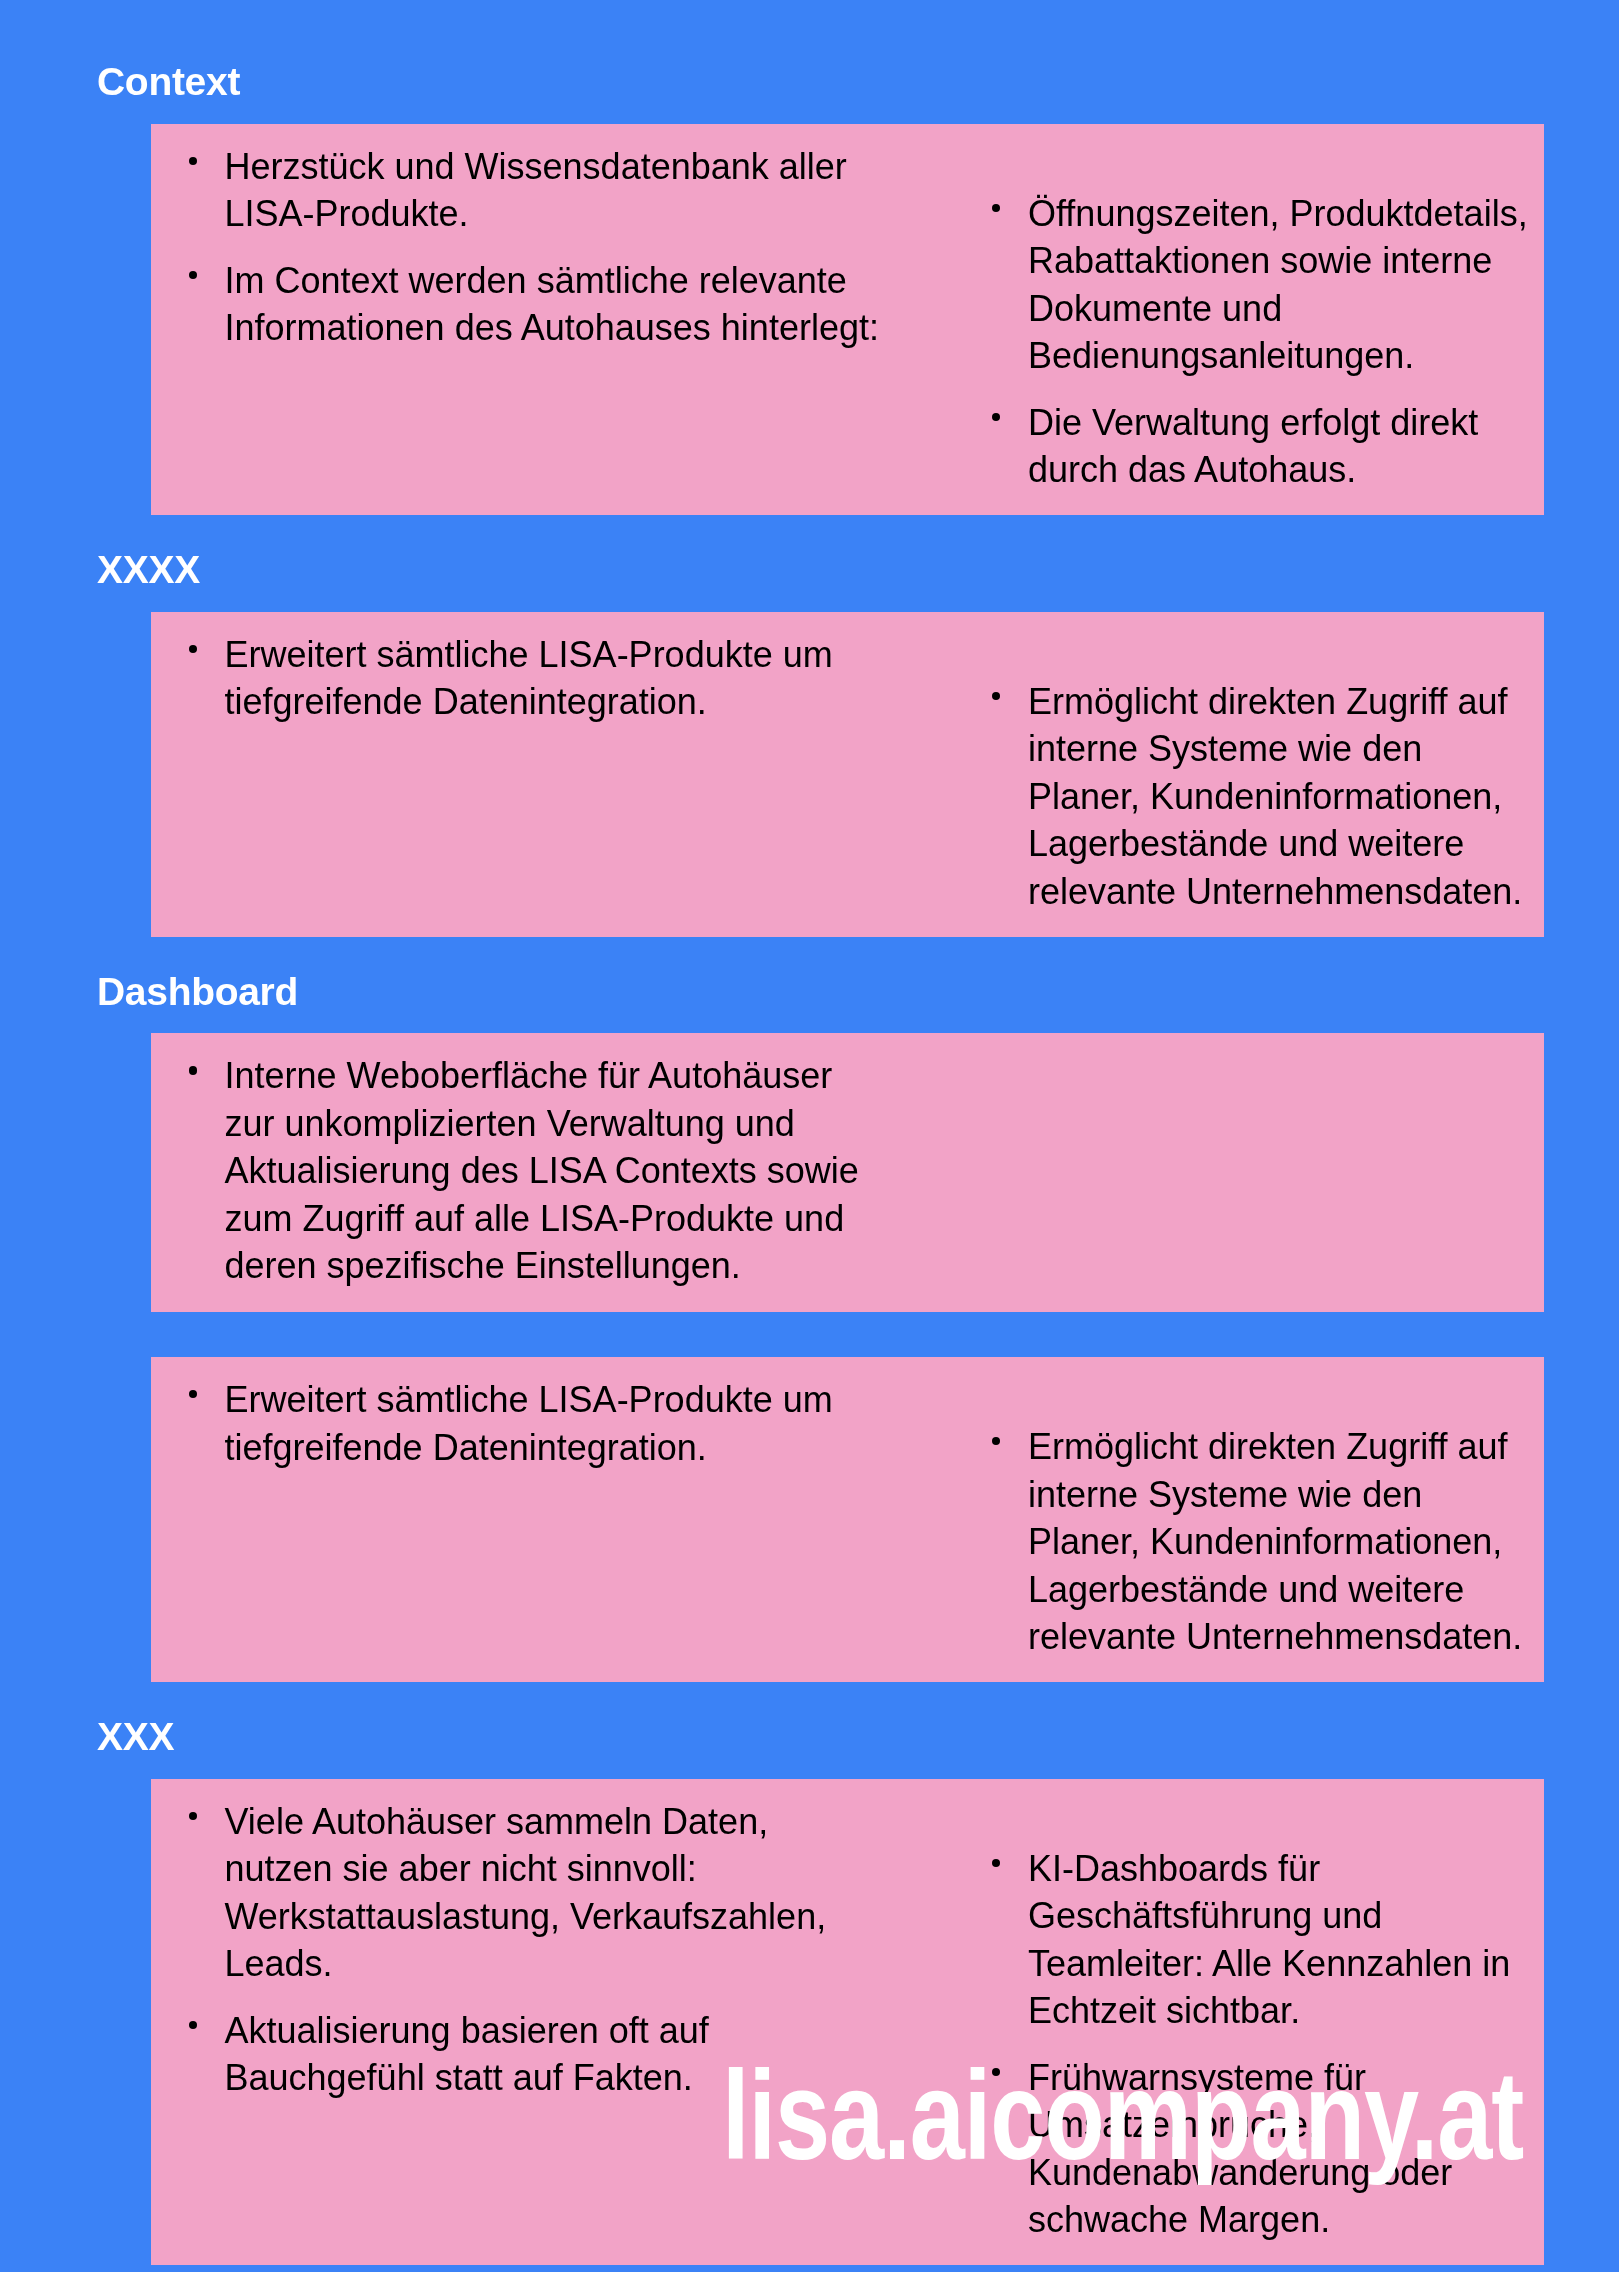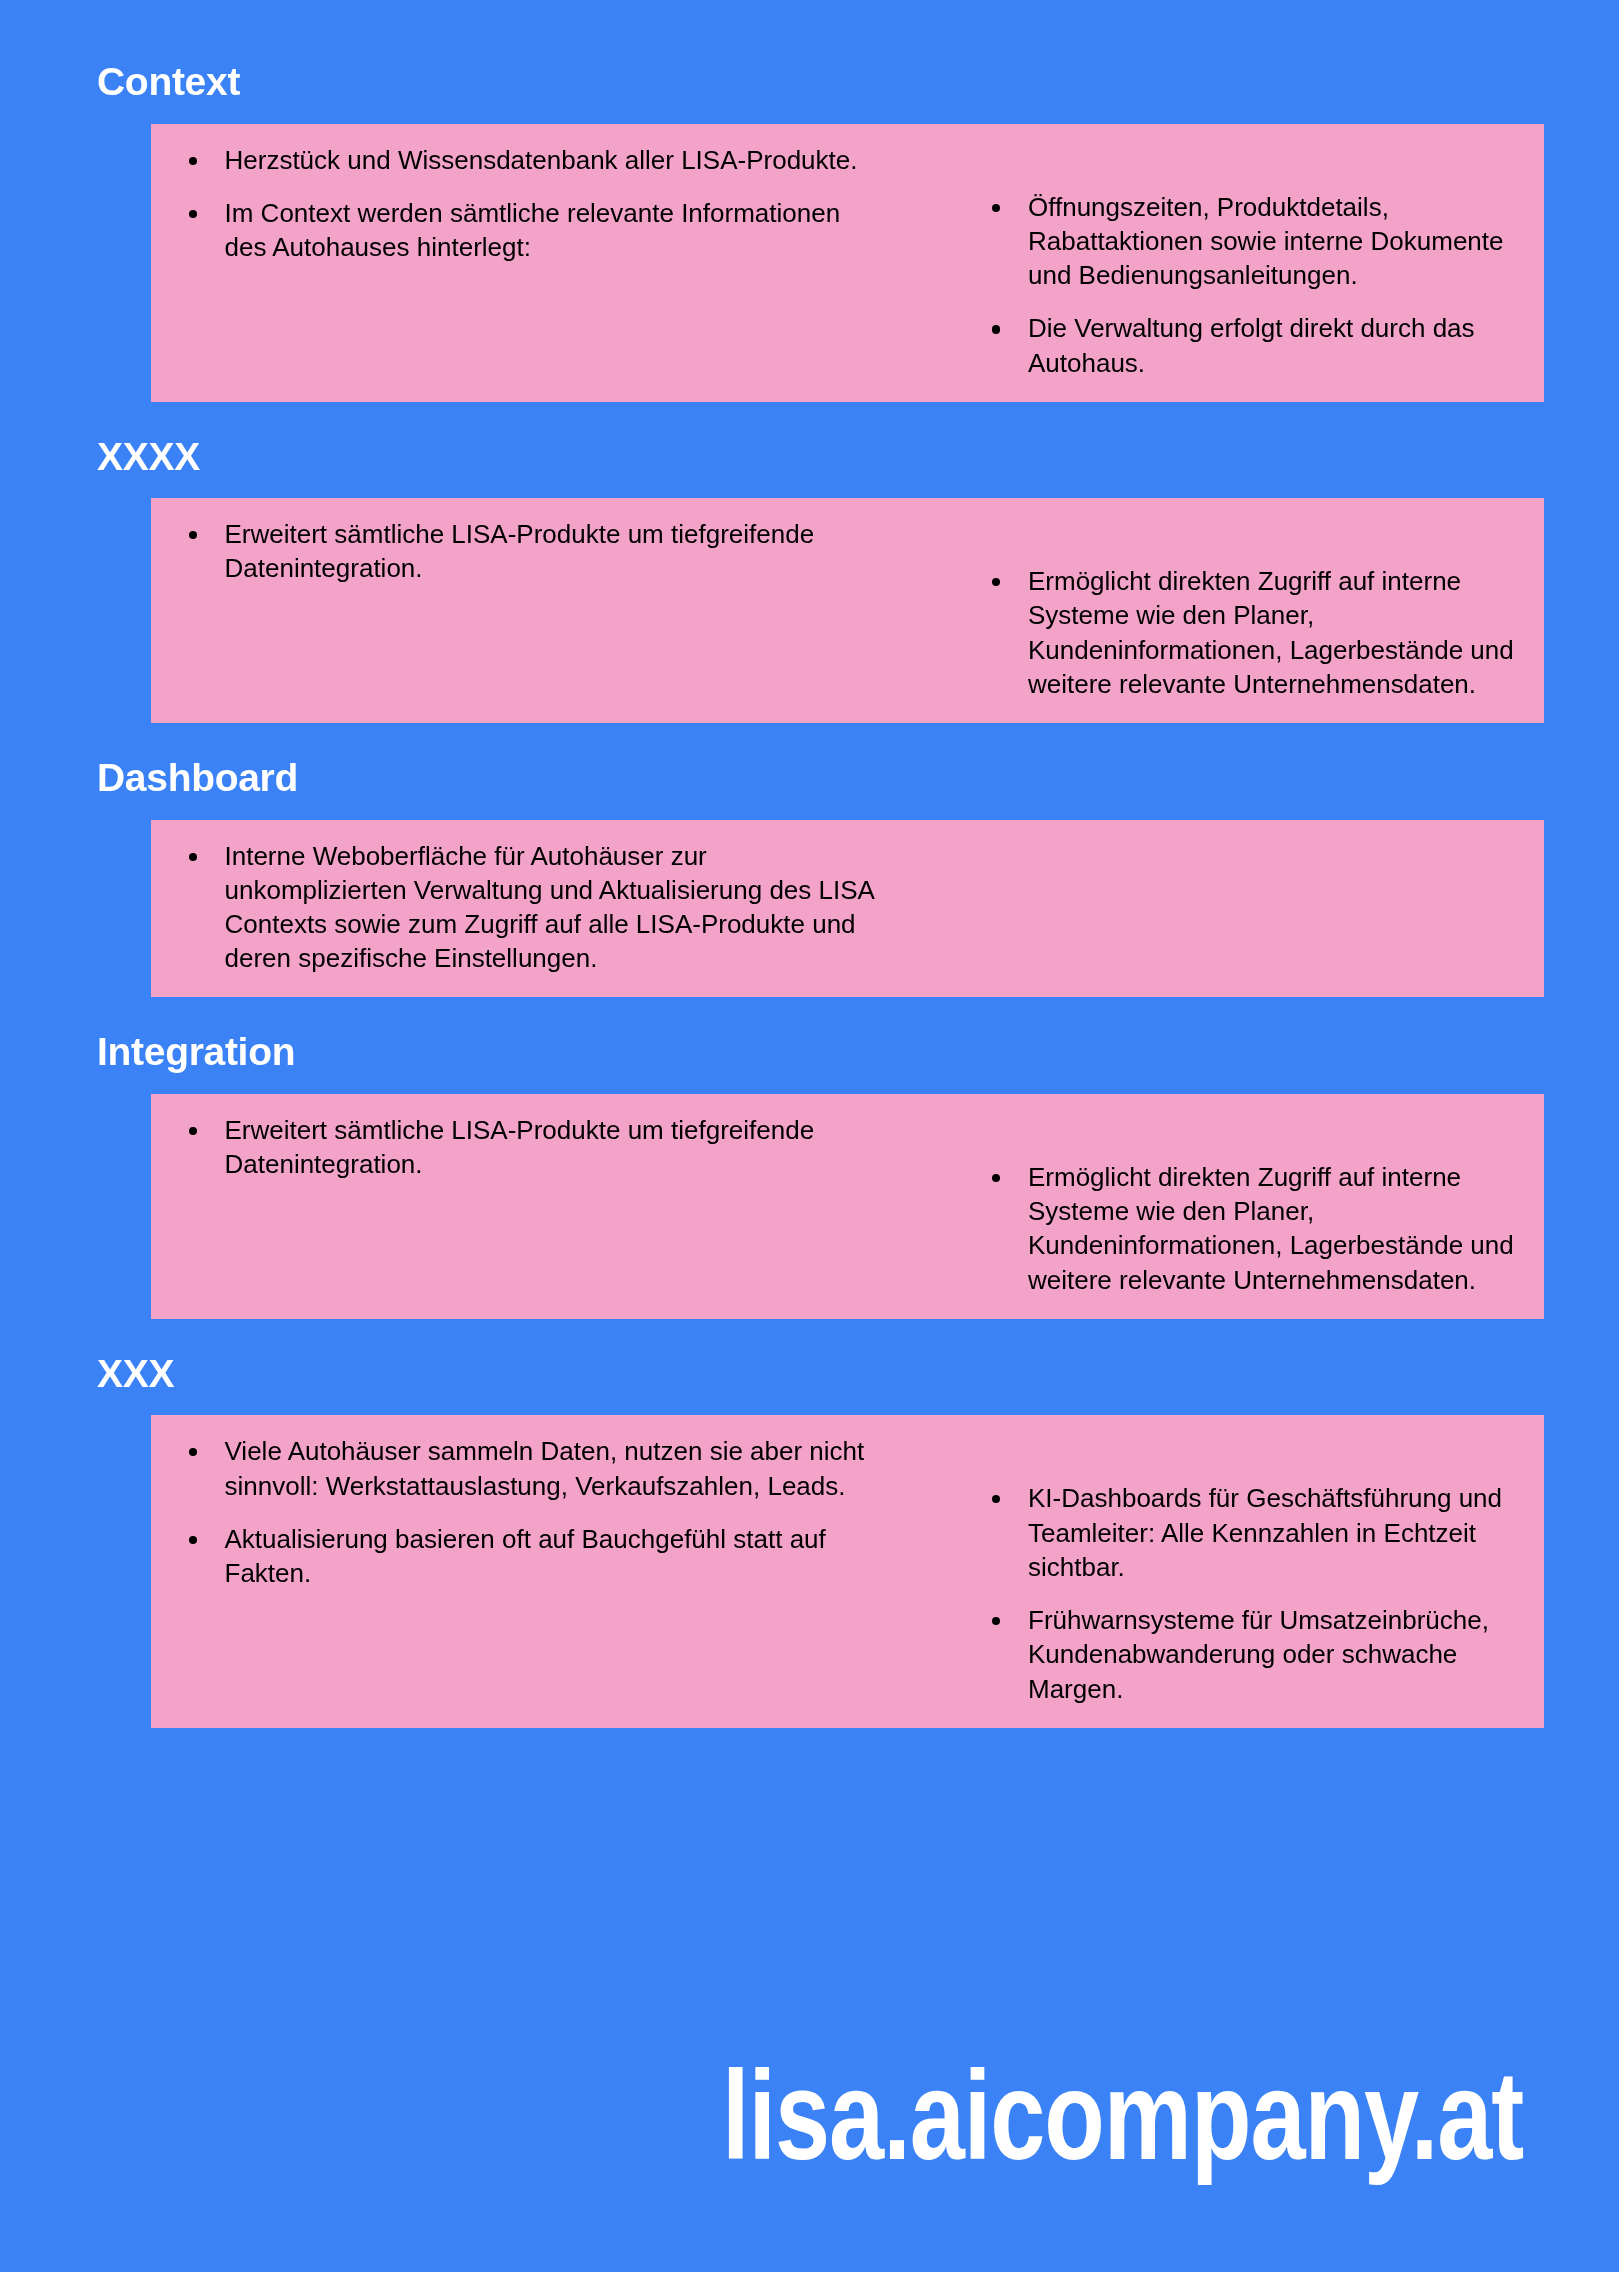--- a/index.html
+++ b/index.html
@@ -77,21 +77,21 @@
     margin: 0;
     padding: 0;
   }
 
   ul.bullets > li {
     position: relative;
     padding-left: 50px;
     margin: 0 0 19px 0;
     color: #000000;
     font-family: "Liberation Sans", sans-serif;
-    font-size: 26px;
+    font-size: 36px;
     line-height: 1.32;
     font-weight: 400;
   }
   ul.bullets > li:last-child { margin-bottom: 0; }
 
   ul.bullets > li::before {
     content: "";
     position: absolute;
     left: 14px;
     top: 14px;
@@ -180,21 +180,20 @@
             </ul>
           </div>
           <div class="col col-right">
             <ul class="bullets">
             </ul>
           </div>
         </div>
         <div style="height: 29px;"></div>
       </div>
       <div class="section">
-        <h2 class="section-heading">Integration</h2>
         <div class="section-head-spacer-bottom"></div>
         <div class="panel">
           <div class="col col-left">
             <ul class="bullets">
               <li>Erweitert sämtliche LISA-Produkte um tiefgreifende Datenintegration.</li>
             </ul>
           </div>
           <div class="col col-right">
             <ul class="bullets">
               <li>Ermöglicht direkten Zugriff auf interne Systeme wie den Planer, Kundeninformationen, Lagerbestände und weitere relevante Unternehmensdaten.</li>

